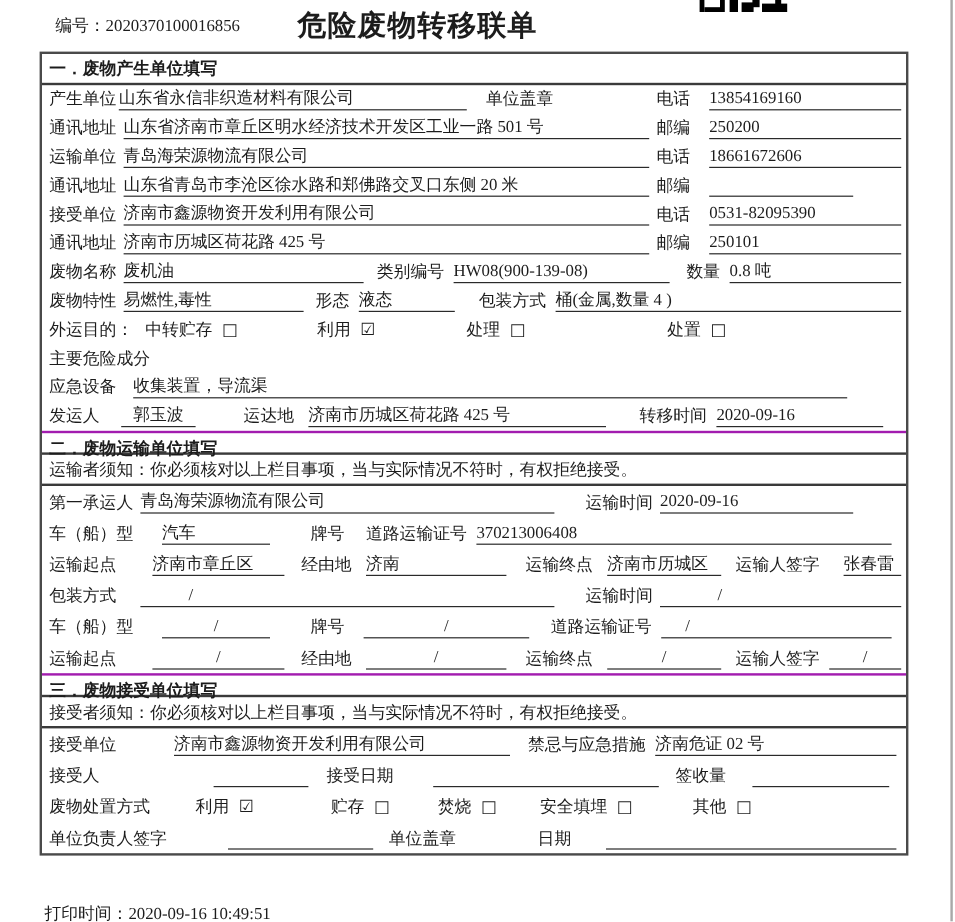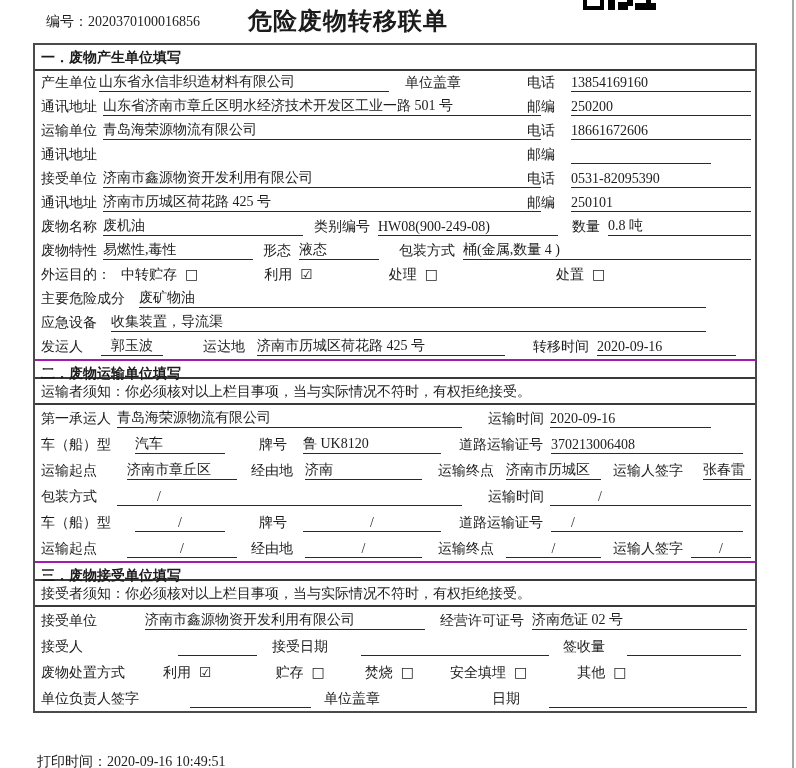--- a/index.html
+++ b/index.html
@@ -21,21 +21,21 @@
     font-weight:bold;font-size:14px;padding:4px 4px 0 6px;}
   .sec-h.bt{height:20px;border-top:2px solid #a21caf;}
   .notice{height:26px;box-sizing:border-box;border-bottom:2px solid #3a3a3a;
     padding:4px 4px 0 6px;white-space:nowrap;font-family:Liberation Serif, serif;}
   .row{display:flex;align-items:flex-end;box-sizing:border-box;
     padding:0 4px 3px 6px;position:relative;font-size:14px;}
   .h24{height:24px}.h26{height:26px}
   .lbl{flex-shrink:0;white-space:nowrap;}
   .u{border-bottom:1px solid #2a2a2a;white-space:nowrap;flex-shrink:0;min-height:17px;box-sizing:border-box;}
   .fill{flex:1 1 auto;}
-  .rcol{position:absolute;left:492px;right:4px;bottom:3px;display:flex;align-items:flex-end;}
+  .rcol{position:absolute;left:512px;right:4px;bottom:3px;display:flex;align-items:flex-end;}
   .rcol .lbl{width:34px;}
   .rcol .u{margin-left:10px;}
   .cb{font-family:"DejaVu Sans","Liberation Sans",sans-serif;line-height:1;font-size:14px;margin-left:8px;}
   .opt{white-space:nowrap;flex-shrink:0;}
   .slash-c{text-align:center;}
   .slash-l{padding-left:40px;}
   .print-time{position:absolute;left:37px;top:753px;font-size:14px;white-space:nowrap;}
 </style>
 </head>
 <body>
@@ -82,20 +82,21 @@
     <span class="lbl" style="width:58px">运输单位</span>
     <span class="u" style="margin-left:4px;width:438px">青岛海荣源物流有限公司</span>
     <span class="rcol">
       <span class="lbl">电话</span>
       <span class="u fill">18661672606</span>
     </span>
   </div>
 
   <div class="row h24">
     <span class="lbl" style="width:58px">通讯地址</span>
+    <span class="u" style="margin-left:4px;width:438px">山东省青岛市李沧区徐水路和郑佛路交叉口东侧 20 米</span>
     <span class="rcol" style="right:44px">
       <span class="lbl">邮编</span>
       <span class="u fill"></span>
     </span>
   </div>
 
   <div class="row h24">
     <span class="lbl" style="width:58px">接受单位</span>
     <span class="u" style="margin-left:4px;width:438px">济南市鑫源物资开发利用有限公司</span>
     <span class="rcol">
@@ -110,21 +111,21 @@
     <span class="rcol">
       <span class="lbl">邮编</span>
       <span class="u fill">250101</span>
     </span>
   </div>
 
   <div class="row h24">
     <span class="lbl" style="width:58px">废物名称</span>
     <span class="u" style="margin-left:4px;width:200px">废机油</span>
     <span class="lbl" style="margin-left:11px">类别编号</span>
-    <span class="u" style="margin-left:8px;width:180px">HW08(900-249-08)</span>
+    <span class="u" style="margin-left:8px;width:180px">HW08(900-139-08)</span>
     <span class="lbl" style="margin-left:14px">数量</span>
     <span class="u fill" style="margin-left:8px">0.8 吨</span>
   </div>
 
   <div class="row h24">
     <span class="lbl" style="width:58px">废物特性</span>
     <span class="u" style="margin-left:4px;width:150px">易燃性,毒性</span>
     <span class="lbl" style="margin-left:10px">形态</span>
     <span class="u" style="margin-left:8px;width:80px">液态</span>
     <span class="lbl" style="margin-left:20px">包装方式</span>
@@ -134,21 +135,20 @@
   <div class="row h24">
     <span class="lbl">外运目的：</span>
     <span class="opt" style="margin-left:10px"><span>中转贮存</span><span class="cb">□</span></span>
     <span class="opt" style="margin-left:66px"><span>利用</span><span class="cb">☑</span></span>
     <span class="opt" style="margin-left:76px"><span>处理</span><span class="cb">□</span></span>
     <span class="opt" style="margin-left:118px"><span>处置</span><span class="cb">□</span></span>
   </div>
 
   <div class="row h24">
     <span class="lbl">主要危险成分</span>
-    <span class="u fill" style="margin-left:14px;margin-right:45px">废矿物油</span>
   </div>
 
 
   <div class="row h24">
     <span class="lbl">应急设备</span>
     <span class="u fill" style="margin-left:14px;margin-right:45px">收集装置，导流渠</span>
   </div>
 
   <div class="row h24">
     <span class="lbl" style="width:44px">发运人</span>
@@ -166,21 +166,20 @@
     <span class="lbl" style="width:72px">第一承运人</span>
     <span class="u" style="margin-left:4px;width:345px">青岛海荣源物流有限公司</span>
     <span class="lbl" style="margin-left:26px">运输时间</span>
     <span class="u fill" style="margin-left:6px;margin-right:40px">2020-09-16</span>
   </div>
 
   <div class="row h26">
     <span class="lbl">车（船）型</span>
     <span class="u" style="margin-left:24px;width:90px">汽车</span>
     <span class="lbl" style="margin-left:34px">牌号</span>
-    <span class="u" style="margin-left:16px;width:138px">鲁 UK8120</span>
     <span class="lbl" style="margin-left:18px">道路运输证号</span>
     <span class="u fill" style="margin-left:8px;margin-right:8px">370213006408</span>
   </div>
 
   <div class="row h26">
     <span class="lbl">运输起点</span>
     <span class="u" style="margin-left:30px;width:110px">济南市章丘区</span>
     <span class="lbl" style="margin-left:14px">经由地</span>
     <span class="u" style="margin-left:12px;width:117px">济南</span>
     <span class="lbl" style="margin-left:16px">运输终点</span>
@@ -215,21 +214,21 @@
     <span class="lbl" style="margin-left:12px">运输人签字</span>
     <span class="u fill slash-c" style="margin-left:8px">/</span>
   </div>
 
   <div class="sec-h bt">三．废物接受单位填写</div>
   <div class="notice">接受者须知：你必须核对以上栏目事项，当与实际情况不符时，有权拒绝接受。</div>
 
   <div class="row h26">
     <span class="lbl" style="width:58px">接受单位</span>
     <span class="u" style="margin-left:46px;width:280px">济南市鑫源物资开发利用有限公司</span>
-    <span class="lbl" style="margin-left:15px">经营许可证号</span>
+    <span class="lbl" style="margin-left:15px">禁忌与应急措施</span>
     <span class="u fill" style="margin-left:8px;margin-right:4px">济南危证 02 号</span>
   </div>
 
   <div class="row h26">
     <span class="lbl" style="width:44px">接受人</span>
     <span class="u" style="margin-left:93px;width:79px"></span>
     <span class="lbl" style="margin-left:15px">接受日期</span>
     <span class="u" style="margin-left:33px;width:188px"></span>
     <span class="lbl" style="margin-left:14px">签收量</span>
     <span class="u fill" style="margin-left:22px;margin-right:10px"></span>
@@ -241,21 +240,21 @@
     <span class="opt" style="margin-left:64px"><span>贮存</span><span class="cb">□</span></span>
     <span class="opt" style="margin-left:40px"><span>焚烧</span><span class="cb">□</span></span>
     <span class="opt" style="margin-left:36px"><span>安全填埋</span><span class="cb">□</span></span>
     <span class="opt" style="margin-left:50px"><span>其他</span><span class="cb">□</span></span>
   </div>
 
   <div class="row h26">
     <span class="lbl">单位负责人签字</span>
     <span class="u" style="margin-left:51px;width:121px"></span>
     <span class="lbl" style="margin-left:13px">单位盖章</span>
-    <span class="lbl" style="margin-left:112px">日期</span>
+    <span class="lbl" style="margin-left:68px">日期</span>
     <span class="u fill" style="margin-left:29px;margin-right:4px"></span>
   </div>
 
 </div>
 
 <div class="print-time">
   <span>打印时间：</span><span>2020-09-16 10:49:51</span>
 </div>
 
 <div class="screen-edge"></div>

